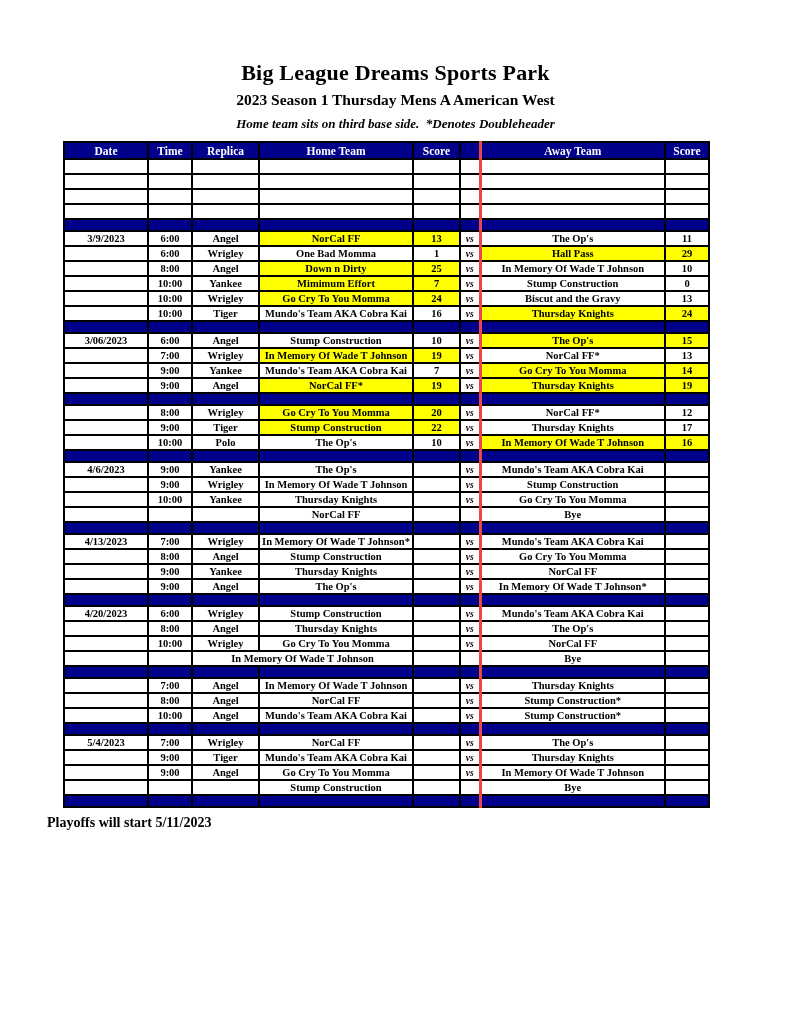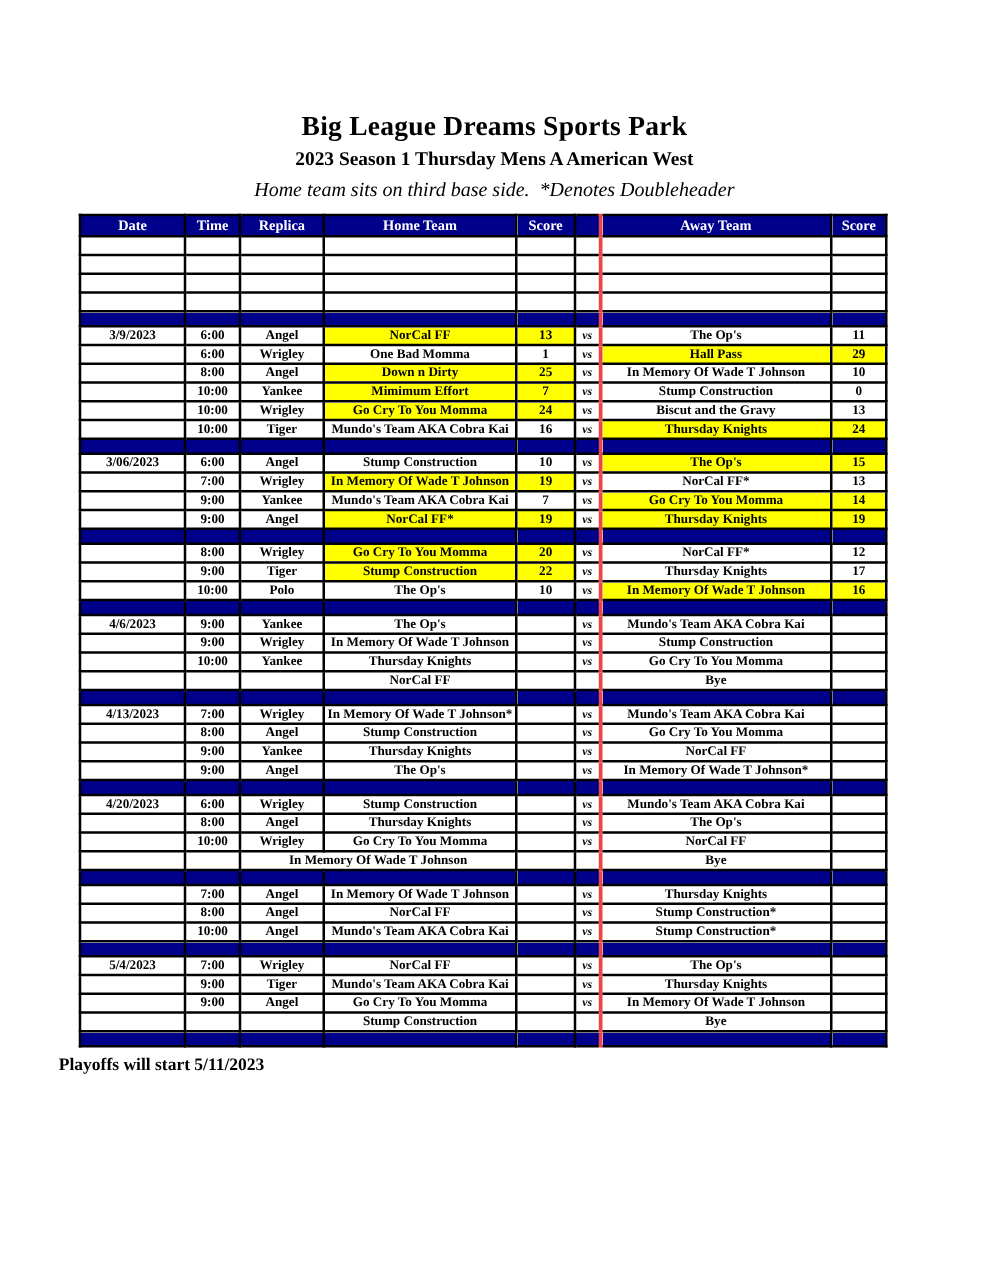--- a/index.html
+++ b/index.html
@@ -3,24 +3,24 @@
 <meta charset="utf-8">
 <style>
   * { box-sizing: border-box; }
   html, body { margin: 0; padding: 0; }
   body {
     width: 791px; height: 1024px;
     background: #ffffff;
     font-family: "Liberation Serif", serif;
     color: #000;
   }
-  .titles { text-align: center; padding-top: 88px; }
+  .titles { text-align: center; padding-top: 60px; }
   .title    { font-size: 22px; font-weight: bold; margin: 0; letter-spacing: 0.2px; }
   .subtitle { font-size: 15.5px; font-weight: bold; margin: 5px 0 0; }
-  .note     { font-size: 16px; font-weight: normal; font-style: italic; margin: 7px 0 0; white-space: pre; }
+  .note     { font-size: 13px; font-weight: bold; font-style: italic; margin: 7px 0 0; white-space: pre; }
 
   table.schedule {
     border-collapse: collapse;
     table-layout: fixed;
     width: 645px;
     margin: 9px 0 0 63px;
   }
   th, td {
     border: 2px solid #000;
     padding: 0;

